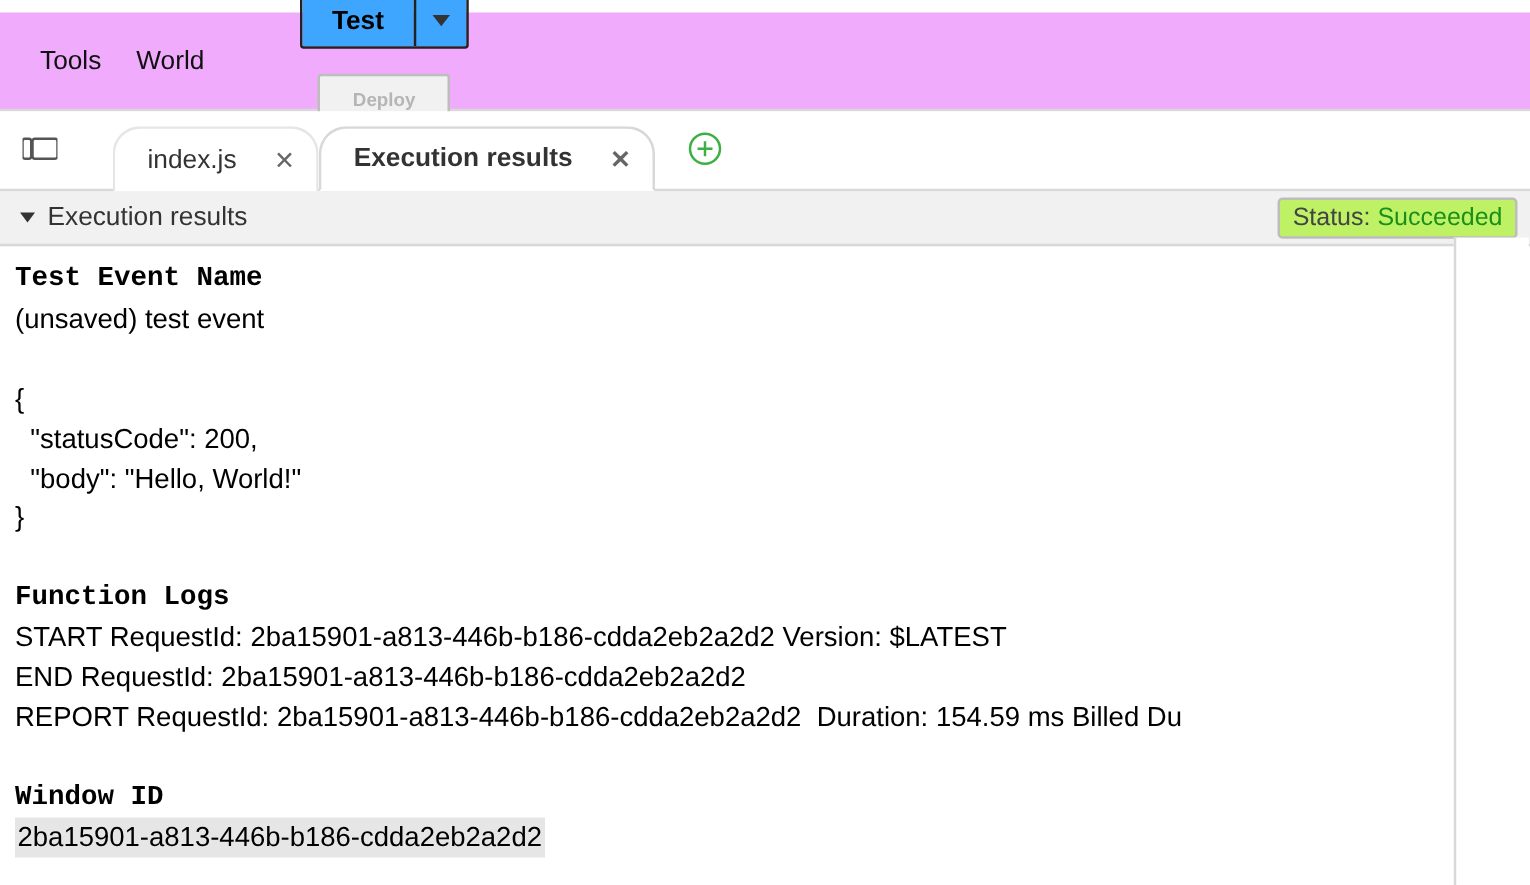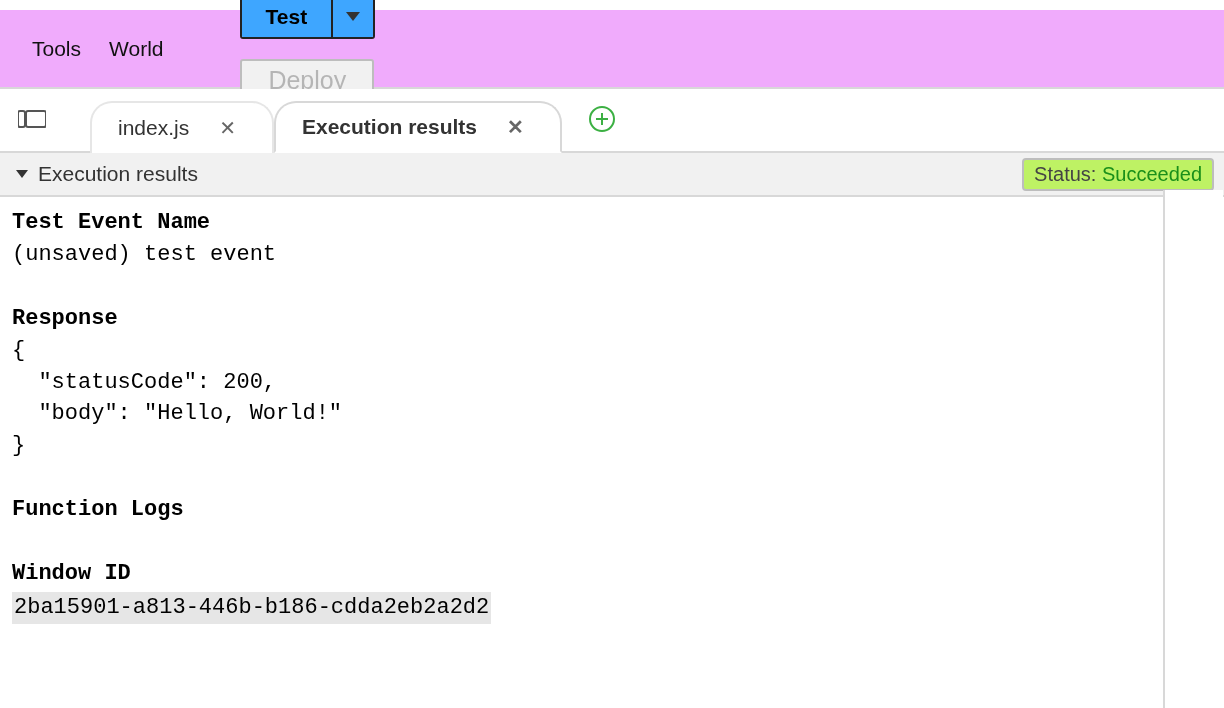--- a/index.html
+++ b/index.html
@@ -61,22 +61,22 @@
       align-items: center;
       justify-content: center;
       cursor: pointer;
     }
     .btn-deploy {
       height: 44px;
       border: 2px solid #bdbdbd;
       border-radius: 3px;
       background: #f1f1f1;
       color: #b5b5b5;
-      font-size: 25px;
-      font-weight: 400;
+      font-size: 15px;
+      font-weight: 700;
       padding: 0 26px;
       cursor: default;
     }
 
     
     .tab-bar {
       height: 64px;
       background: #ffffff;
       border-bottom: 2px solid #d8d8d8;
       display: flex;
@@ -86,21 +86,21 @@
     }
     .tab-icon-left {
       align-self: center;
       margin-right: 44px;
       color: #555555;
     }
     .tab {
       display: flex;
       align-items: center;
       height: 52px;
-      padding: 0 36px 0 26px;
+      padding: 0 17px 0 26px;
       font-size: 21px;
       color: #333333;
       border: 2px solid transparent;
       border-bottom: none;
       position: relative;
       cursor: pointer;
       margin-bottom: -2px;
       background: #ffffff;
     }
     .tab.inactive {
@@ -178,21 +178,21 @@
       position: relative;
     }
     .content-inner {
       width: 1154px;
     }
     .section-heading {
       font-weight: 700;
       font-family: Liberation Mono, monospace;
     }
     .mono {
-      font-family: Liberation Mono, monospace;
+      font-family: Liberation Sans, sans-serif;
       white-space: pre;
     }
     .spacer {
       height: 32px;
     }
     .request-id-value {
       background: #e6e6e6;
       display: inline-block;
       padding: 0 2px;
     }
@@ -274,28 +274,30 @@
 
 <div class="scrollbar-v"></div>
 
 <div class="content">
   <div class="content-inner">
     <div class="section-heading">Test Event Name</div>
     <div class="mono">(unsaved) test event</div>
 
     <div class="spacer"></div>
 
-    <div class="section-heading">Response</div>
     <div class="mono">{
   "statusCode": 200,
   "body": "Hello, World!"
 }</div>
 
     <div class="spacer"></div>
 
     <div class="section-heading">Function Logs</div>
+    <div class="mono">START RequestId: 2ba15901-a813-446b-b186-cdda2eb2a2d2 Version: $LATEST
+END RequestId: 2ba15901-a813-446b-b186-cdda2eb2a2d2
+REPORT RequestId: 2ba15901-a813-446b-b186-cdda2eb2a2d2  Duration: 154.59 ms Billed Du</div>
 
     <div class="spacer"></div>
 
     <div class="section-heading">Window ID</div>
     <div><span class="mono request-id-value">2ba15901-a813-446b-b186-cdda2eb2a2d2</span></div>
   </div>
 </div>
 
 </body></html>

